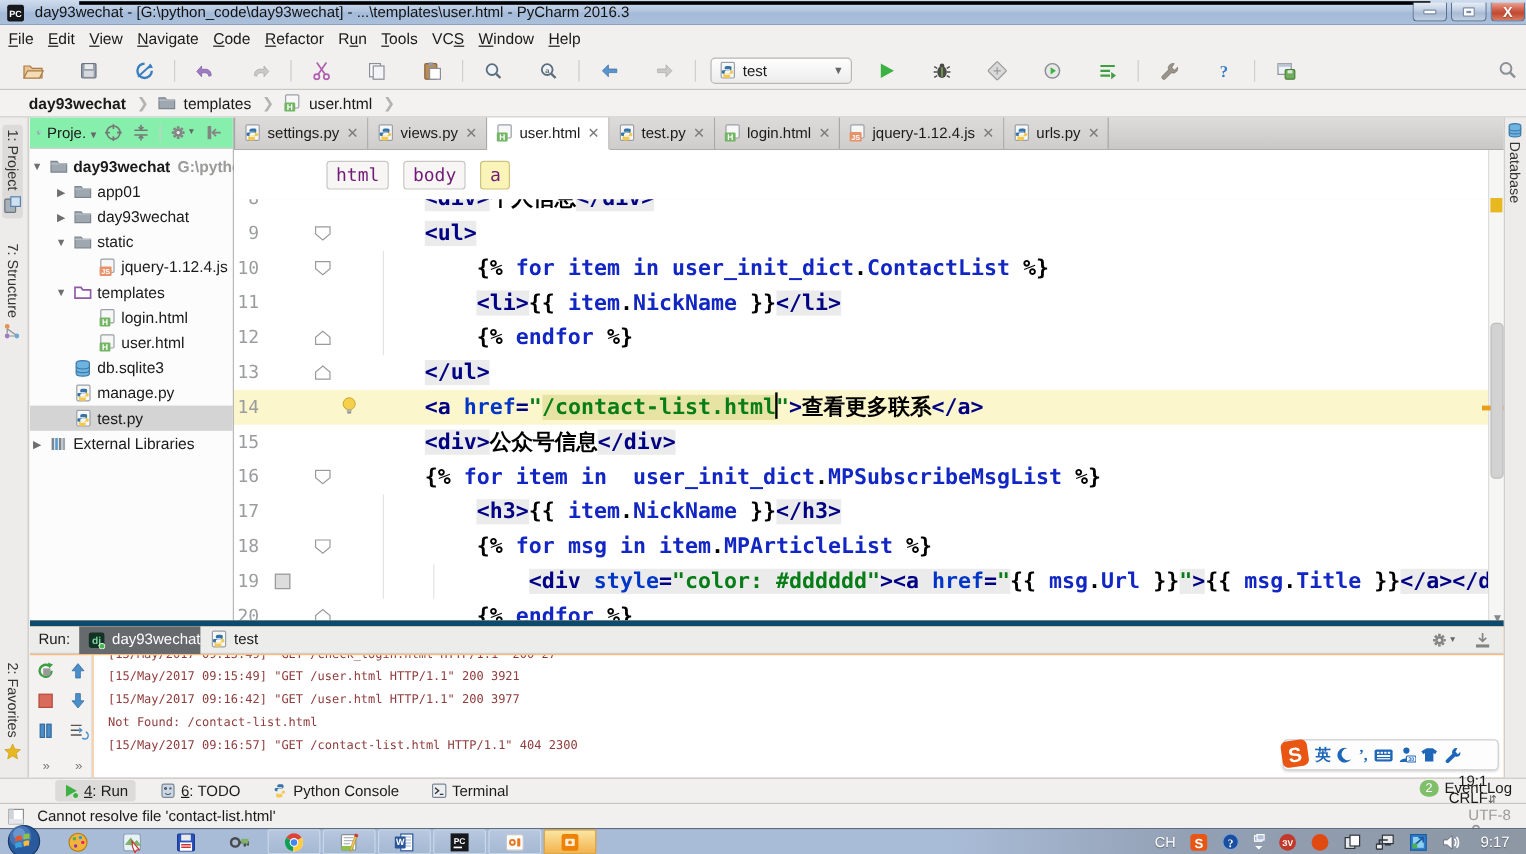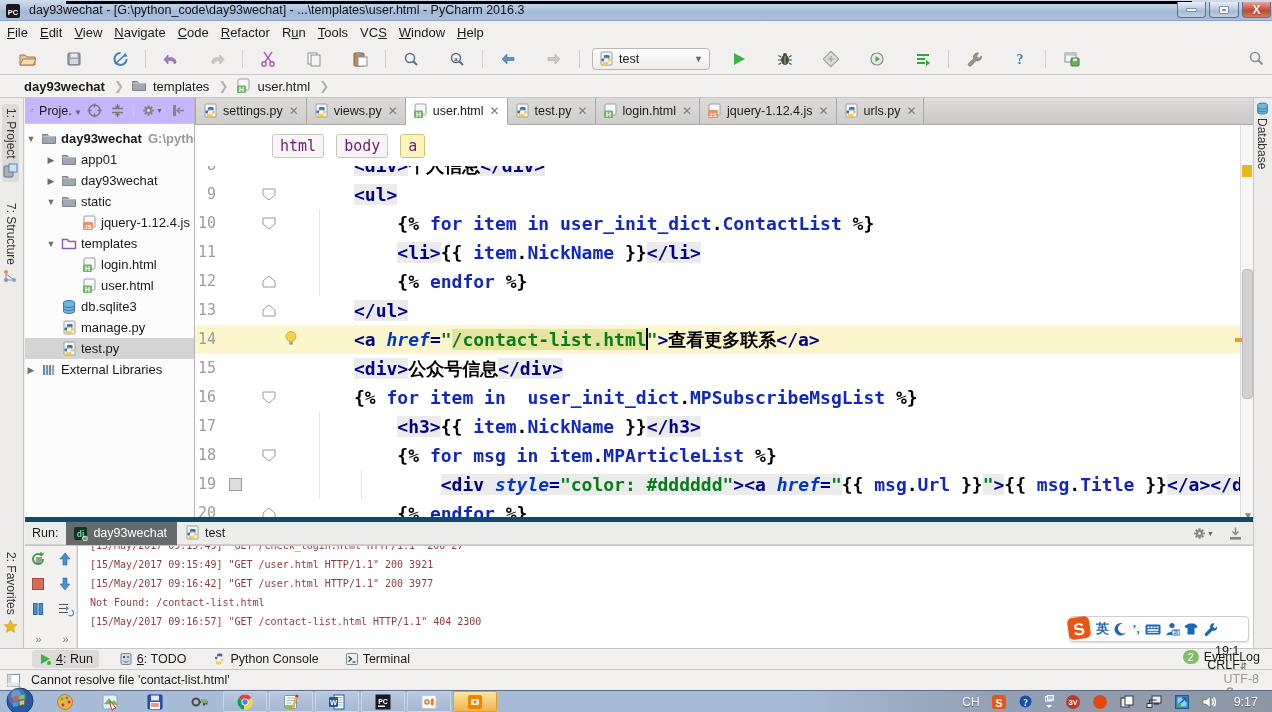--- a/index.html
+++ b/index.html
@@ -50,21 +50,21 @@
   .stripe-btn .vtext { writing-mode:vertical-rl; white-space:nowrap; }
   .stripe-btn svg { margin-top:4px; }
   #stripe-project { position:absolute; top:6px; left:2px; background:#dcdbd9; border-radius:3px; padding:4px 1px; }
   #stripe-structure { position:absolute; top:105px; left:3px; }
   #stripe-favorites { position:absolute; bottom:14px; left:3px; }
   #stripe-database { position:absolute; top:4px; left:1px; }
   #stripe-database svg { margin:0 0 3px 0; }
 
   
   #project-panel { left:25px; top:98px; width:170px; height:419px; background:#fcfcfc; border-right:1px solid #b9b8b6; }
-  #project-header { height:26px; background:#c4b5fd; border-bottom:1px solid #d0cfcd; display:flex; align-items:center; padding:0 4px 0 6px; }
+  #project-header { height:26px; background:#86efac; border-bottom:1px solid #d0cfcd; display:flex; align-items:center; padding:0 4px 0 6px; }
   #project-header .ph-title { font-size:12.5px; margin:0 1px 0 5px; white-space:nowrap; }
   #project-header .ph-ico { margin:0 4px; white-space:nowrap; display:flex; align-items:center; }
   #project-header .ph-sep { width:1px; height:14px; background:#cfcecd; margin:0 4px; }
   #project-tree { position:relative; margin-top:4px; }
   .tree-row { position:relative; height:21px; display:flex; align-items:center; white-space:nowrap; }
   .tree-row.selected { background:#d4d4d4; }
   .tree-row .arrow { position:absolute; width:10px; text-align:center; color:#6e6e6e; font-size:9px; }
   .tree-row .ticon { position:absolute; }
   .tree-row .tlabel { position:absolute; font-size:13px; }
   .tree-row .tpath { color:#9a9a99; margin-left:6px; }
@@ -86,61 +86,61 @@
   #editor { left:195px; top:166px; width:1045px; height:351px; background:#fff; overflow:hidden; }
   #editor-inner { position:absolute; left:0; top:-15px; width:100%; }
   .eline { position:relative; height:29px; }
   .eline.caret-row { background:#fcf6cd; }
   .lnum { position:absolute; left:0; width:21px; text-align:right; font-family:"DejaVu Sans Mono","Liberation Mono",monospace; font-size:15px; color:#9a9c9e; line-height:29px; }
   .lcode { position:absolute; left:123px; top:0; font-family:"DejaVu Sans Mono","Liberation Mono",monospace; font-size:18px; font-weight:bold; line-height:29px; white-space:pre;padding-left:36px; }
   .fold { position:absolute; left:67px; top:8px; }
   .gut-ico { position:absolute; }
   .tok-tag { color:#000084; }
   .tok-tagbg { background:#ebebeb; }
-  .tok-attr { color:#0036c8;font-style:italic; }
+  .tok-attr { color:#0036c8; }
   .tok-str { color:#067d17; }
   .tok-kw { color:#1226c4; }
   .tok-var { color:#1226c4; }
   .tok-plain { color:#000; }
   .tok-warn { background:#e7e3a2; }
   .caret-bar { display:inline-block; width:2px; height:22px; background:#000; vertical-align:-4px; margin:0 -1px; }
   #indent-guides .ig { position:absolute; width:1px; background:#e3e3e3; }
 
   
   #error-stripe { left:1240px; top:125px; width:13px; height:392px; background:#f6f6f5; border-left:1px solid #dddddc; }
   #stripe-top-mark { position:absolute; left:1px; top:40px; width:10px; height:12px; background:#e8b820; }
   #stripe-warn-mark { position:absolute; left:-6px; top:213px; width:18px; height:4px; background:#e8a018; }
   #editor-scroll-thumb { position:absolute; left:1px; top:144px; width:11px; height:130px; background:#d2d2d2; border:1px solid #bdbdbd; border-radius:4px; }
   #scroll-down-arrow { position:absolute; left:2px; top:385px; color:#8a8a8a; font-size:10px; }
 
   
   #run-panel { left:25px; top:517px; width:1228px; height:131px; background:#fdba74; border-top:5px solid #0c4a6e; }
   #run-header { height:23px; background:#ececea; border-bottom:1px solid #d0cfcd; display:flex; align-items:center; }
   #run-label { font-size:12.5px; margin:0 8px 0 7px; }
-  .run-tab { height:23px; display:flex; align-items:center; padding:0 10px 0 7px; font-size:12.5px; }
+  .run-tab { height:23px; display:flex; align-items:center; padding:0 0 0 7px; font-size:12.5px; }
   .run-tab.active { background:#666a6d; color:#fff; }
   .run-tab svg { margin-right:5px; }
   #run-header-right { margin-left:auto; display:flex; align-items:center; padding-right:10px; }
   #run-header-right > * { margin-left:14px; }
   #run-toolbar { position:absolute; left:0; top:24px; width:52px; height:107px; background:#f3f2f1; border-right:1px solid #dddddc; }
   #run-toolbar .rcol { position:absolute; top:0; width:26px; }
   #run-toolbar .rcol.c2 { left:27px; }
   #run-toolbar .ric { height:25px; display:flex; align-items:center; justify-content:center; }
   #run-toolbar .chev2 { color:#777; font-size:11px; letter-spacing:-1px; text-align:center; margin-top:12px; }
   #console { position:absolute; left:53px; top:24px; right:0; bottom:0; background:#fff; overflow:hidden; }
   #console-inner { position:absolute; left:12px; top:-10px; font-family:"DejaVu Sans Mono","Liberation Mono",monospace; font-size:10px; line-height:19px; white-space:pre; }
   .console-line { color:#8f3c3c; }
 
   
   #sogou-bar { left:1069px; top:616px; width:180px; height:26px; background:#fdfdfd; border:1px solid #cfcfcf; border-radius:4px; box-shadow:0 1px 2px #00000022; display:flex; align-items:center; z-index:8; }
   #sogou-logo { position:relative; left:-4px; top:-1px; }
   .sg-item { color:#1e66b8; font-size:13px; font-weight:bold; margin-right:4px; display:flex; align-items:center; }
 
   
-  #bottom-bar { left:0; top:648px; width:1272px; height:21px; background:#f1f0ee; border-top:1px solid #c8c7c5; display:flex; align-items:center; padding-left:32px; }
+  #bottom-bar { left:0; top:648px; width:1272px; height:21px; background:#f1f0ee; border-top:1px solid #c8c7c5; display:flex; align-items:center; padding-left:46px; }
   .bb-item { display:flex; align-items:center; font-size:12.5px; padding:2px 6px; margin-right:14px; border-radius:3px; }
   .bb-item.active { background:#dcdbd9; }
   .bb-item svg { margin-right:4px; }
   #eventlog { position:absolute; right:12px; top:650px; display:flex; align-items:center; font-size:12.5px; }
   #eventlog .badge { background:#7fbf6a; color:#fff; border-radius:8px; font-size:10.5px; padding:0 5px; margin-right:5px; line-height:14px; }
 
   
   #status-bar { left:0; top:669px; width:1272px; height:21px; background:#f1f0ee; border-top:1px solid #c8c7c5; display:flex; align-items:center; }
   #sb-toggle { margin:0 10px 0 6px; }
   #sb-message { font-size:12.5px; }

